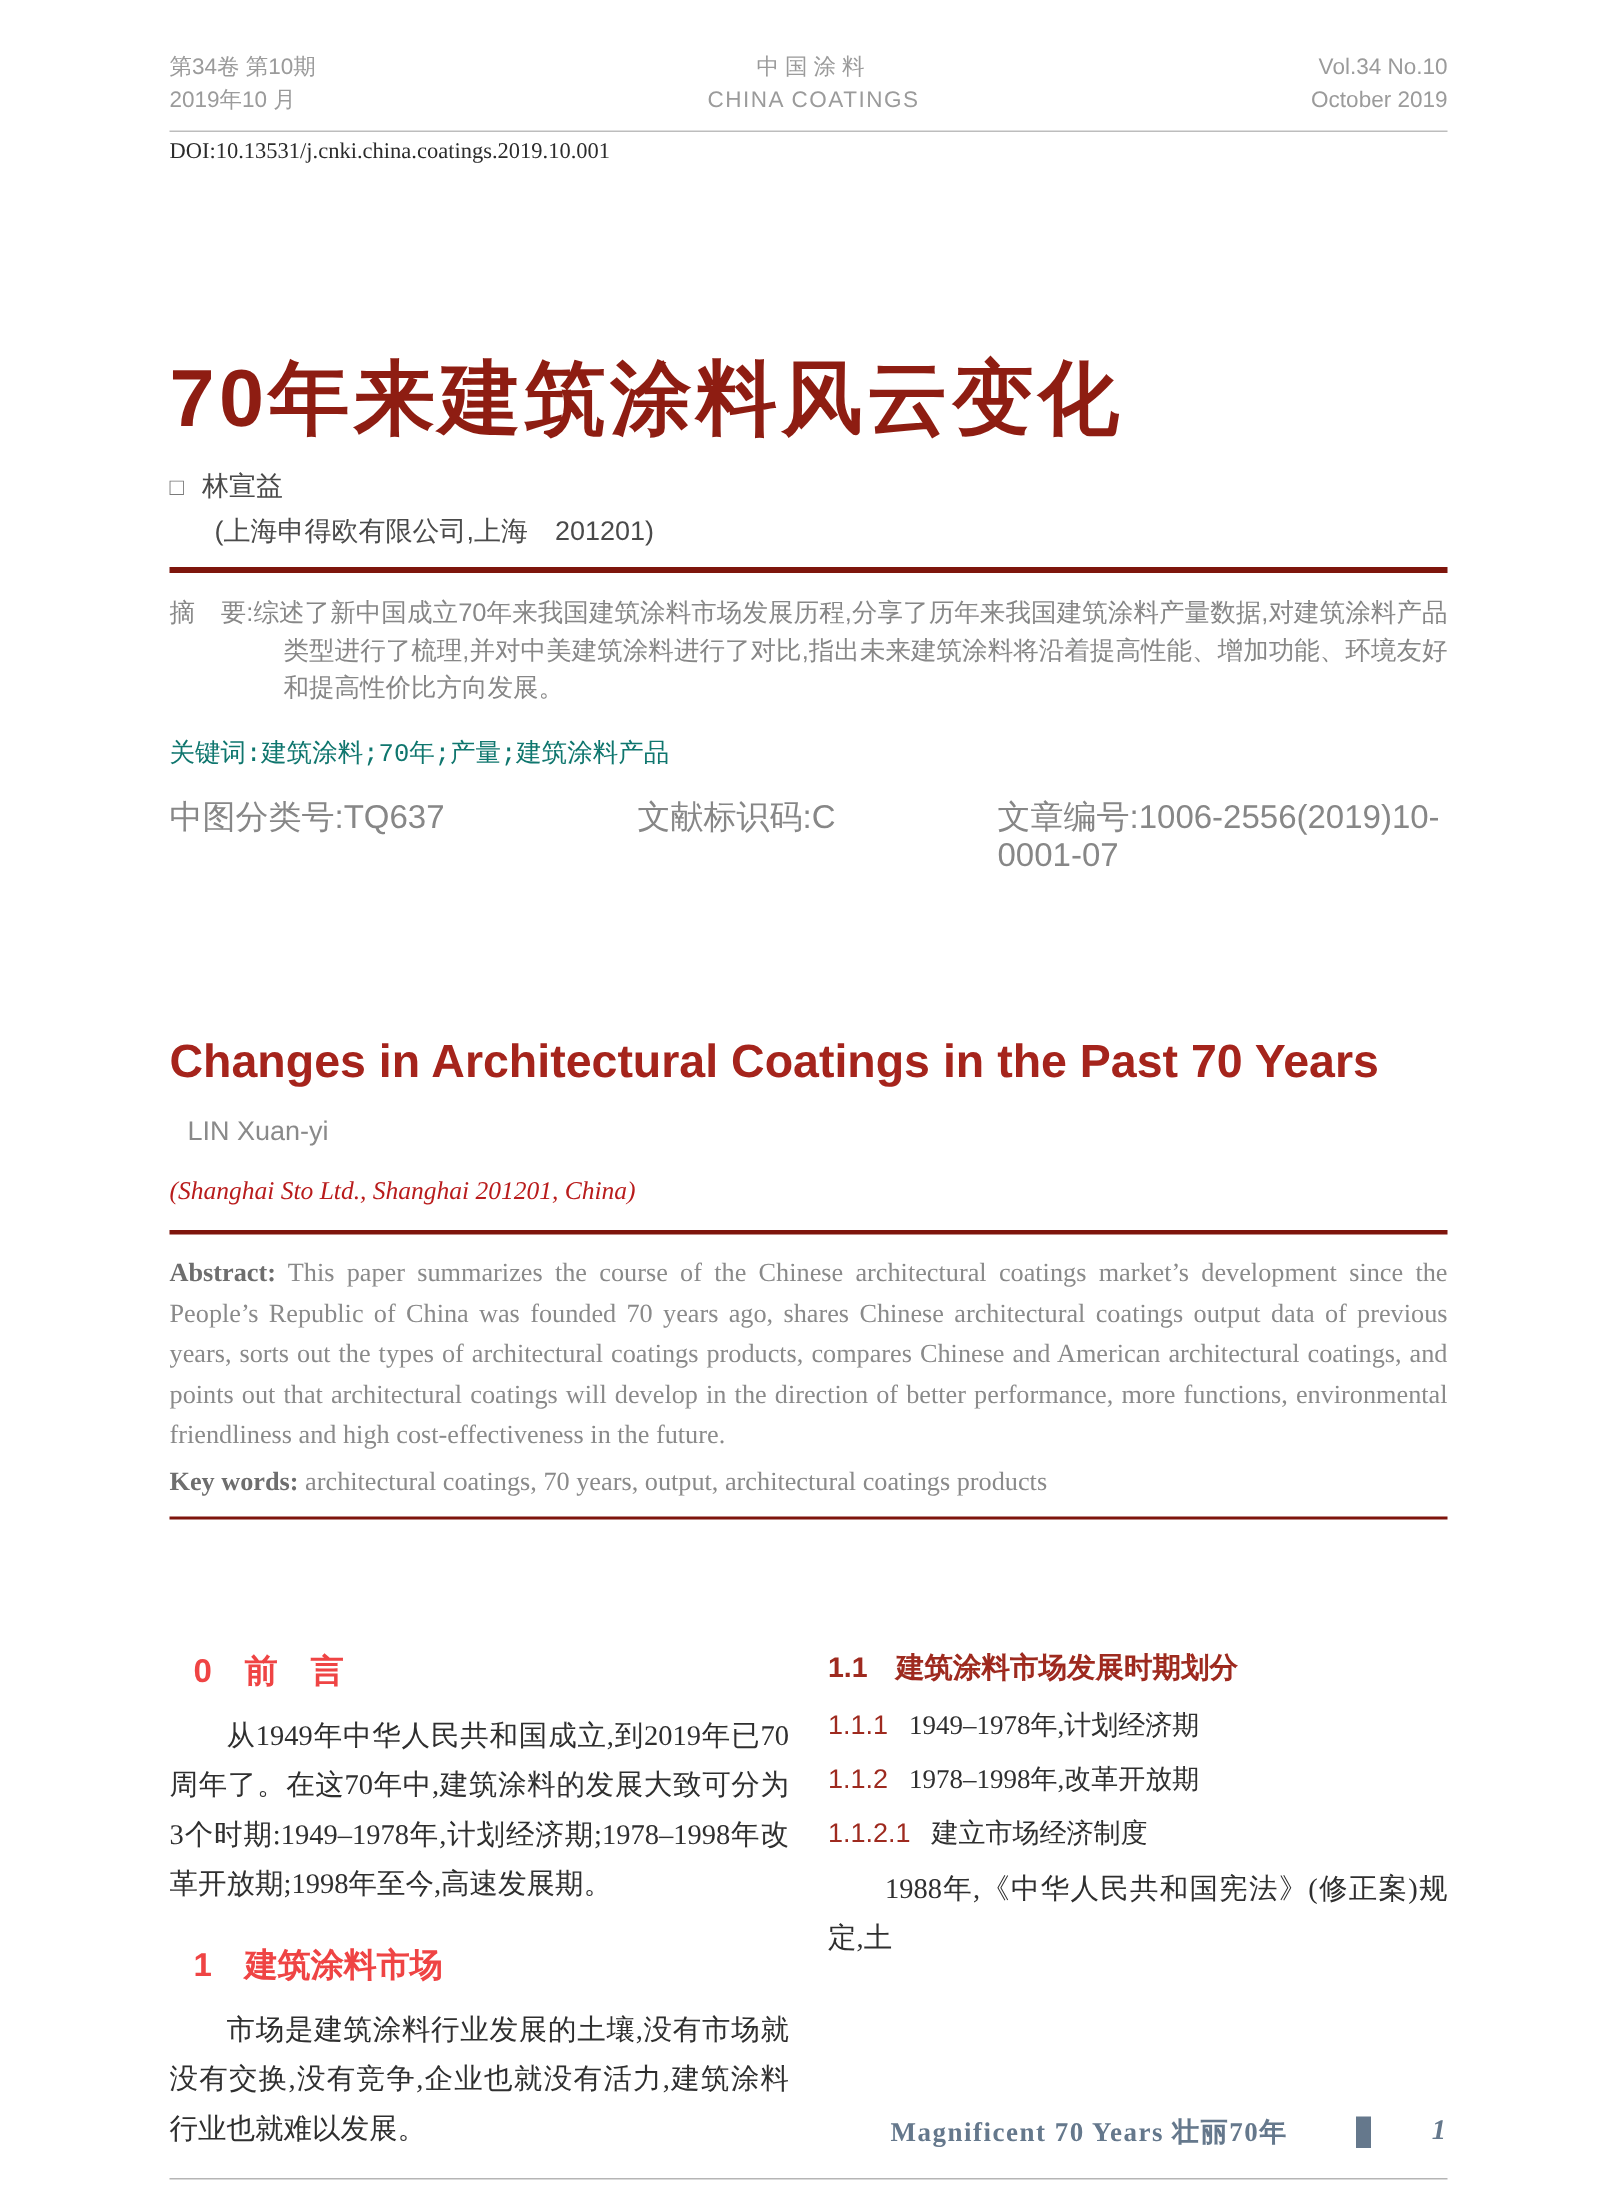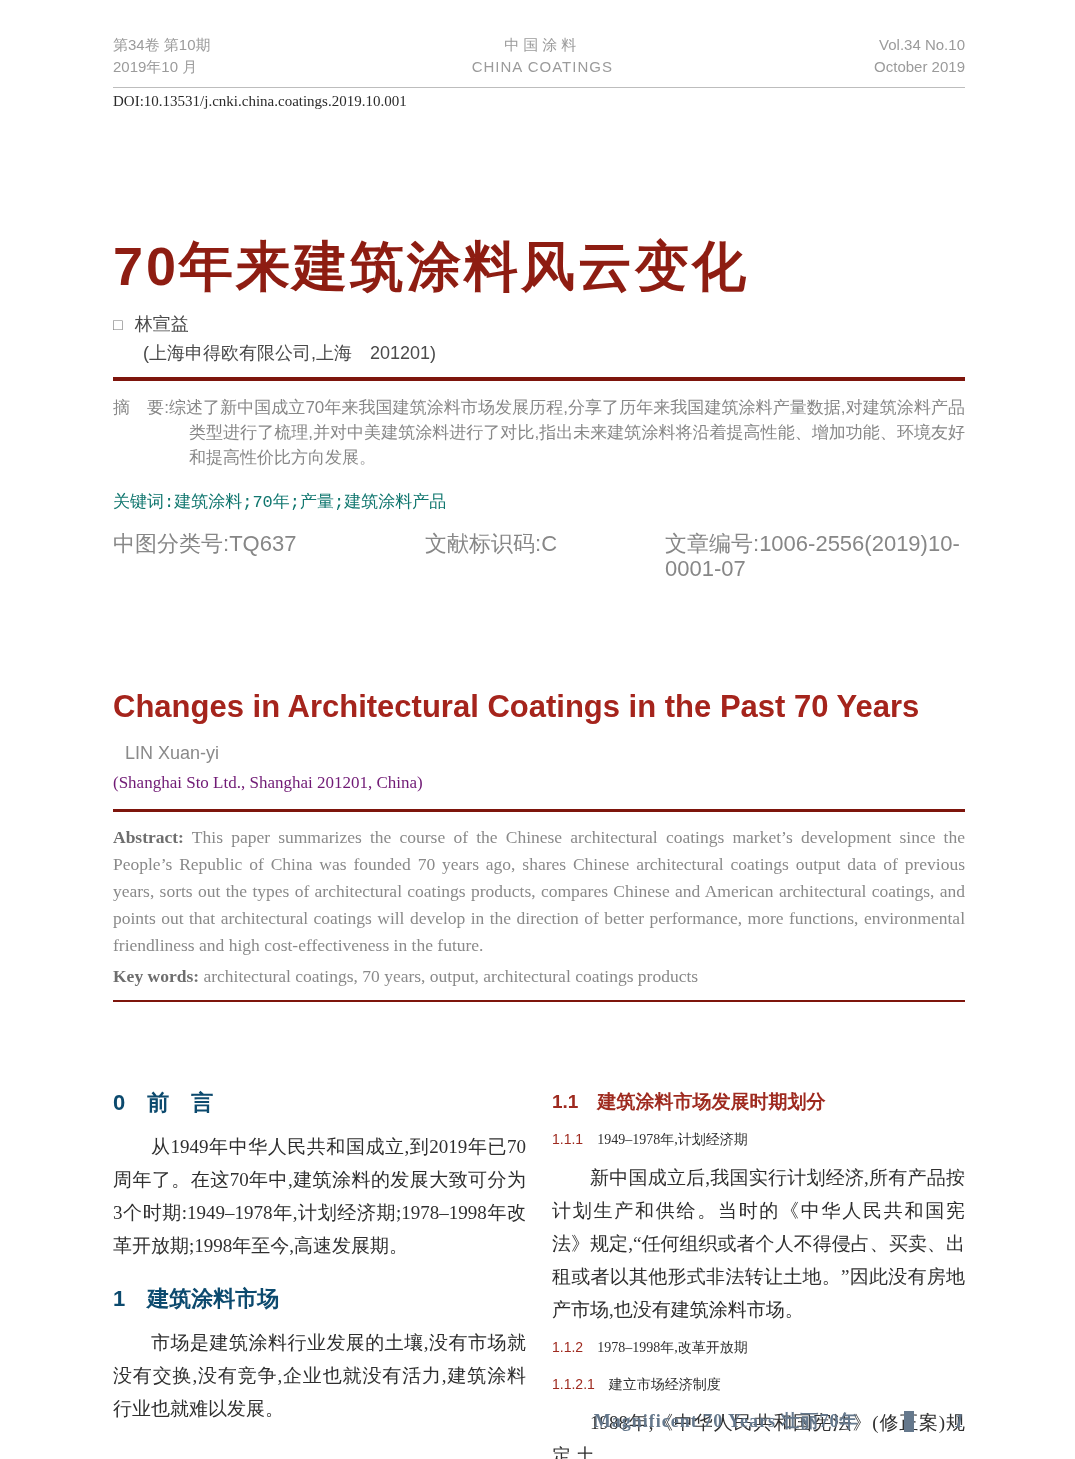--- a/index.html
+++ b/index.html
@@ -40,36 +40,36 @@
     font-family:"Liberation Sans","DejaVu Sans",sans-serif;}
   .clc-row .c1{width:312px;}
   .clc-row .c2{width:240px;}
   .clc-row .c3{flex:1;}
 
   
   .title-en{margin-top:108px;font-family:"Liberation Sans","DejaVu Sans",sans-serif;
     font-size:31px;font-weight:bold;color:#a5241c;line-height:36px;}
   .author-en{margin-top:16px;font-size:18px;color:#8a8a8a;line-height:24px;
     font-family:"Liberation Sans","DejaVu Sans",sans-serif;margin-left:12px;}
-  .affil-en{margin-top:6px;font-size:17px;color:#701a75;line-height:24px;}
+  .affil-en{margin-top:16px;font-size:17px;color:#b91c1c;font-style:italic;line-height:24px;}
   .rule-red-med{height:3px;background:#7e150c;margin-top:14px;}
   .abs-en{margin-top:12px;color:#8a8a8a;font-size:17.5px;line-height:27px;text-align:justify;}
   .abs-en .lbl, .kw-en .lbl{font-weight:bold;color:#6e6e6e;}
   .kw-en{margin-top:4px;color:#8a8a8a;font-size:17.5px;line-height:27px;}
   .rule-red-thin{height:2px;background:#7e150c;margin-top:10px;}
 
   
   .columns{display:flex;gap:26px;margin-top:86px;}
   .col{flex:1;min-width:0;}
   .h1-cn{font-family:"Liberation Sans","DejaVu Sans",sans-serif;font-weight:bold;
-    font-size:22px;color:#0c4a6e;margin:0 0 12px 0;line-height:30px;}
+    font-size:22px;color:#ef4444;margin:0 0 12px 16px;line-height:30px;}
   .h1-cn.second{margin-top:22px;}
   .h2-cn{font-family:"Liberation Sans","DejaVu Sans",sans-serif;font-weight:bold;
     font-size:19px;color:#9e2a1f;margin:0 0 8px 0;line-height:28px;}
-  .h3-cn{font-size:14px;margin:6px 0;line-height:30px;color:#2f2f2f;}
+  .h3-cn{font-size:18px;margin:6px 0;line-height:30px;color:#2f2f2f;}
   .h3-cn .num{color:#9e2a1f;font-family:"Liberation Sans","DejaVu Sans",sans-serif;margin-right:14px;}
   .body-p{font-size:19px;line-height:33px;text-align:justify;text-indent:2em;margin:0;color:#2f2f2f;}
 
   
   .footnote{margin-top:16px;border-top:1px solid #b5b5b5;padding-top:8px;
     font-family:"Liberation Sans","DejaVu Sans",sans-serif;
     color:#8a8a8a;font-size:16px;line-height:25px;}
 
   
   .footer{position:absolute;right:110px;bottom:26px;display:flex;align-items:center;
@@ -136,21 +136,20 @@
         <div class="h1-cn">0　前　言</div>
         <p class="body-p">从1949年中华人民共和国成立,到2019年已70周年了。在这70年中,建筑涂料的发展大致可分为3个时期:1949–1978年,计划经济期;1978–1998年改革开放期;1998年至今,高速发展期。</p>
         <div class="h1-cn second">1　建筑涂料市场</div>
         <p class="body-p">市场是建筑涂料行业发展的土壤,没有市场就没有交换,没有竞争,企业也就没有活力,建筑涂料行业也就难以发展。</p>
       </div>
       <div class="col">
         <div class="h2-cn">1.1　建筑涂料市场发展时期划分</div>
         <div class="h3-cn">
           <span class="num">1.1.1</span><span>1949–1978年,计划经济期</span>
         </div>
-        <p class="body-p">新中国成立后,我国实行计划经济,所有产品按计划生产和供给。当时的《中华人民共和国宪法》规定,“任何组织或者个人不得侵占、买卖、出租或者以其他形式非法转让土地。”因此没有房地产市场,也没有建筑涂料市场。</p>
         <div class="h3-cn">
           <span class="num">1.1.2</span><span>1978–1998年,改革开放期</span>
         </div>
         <div class="h3-cn">
           <span class="num">1.1.2.1</span><span>建立市场经济制度</span>
         </div>
         <p class="body-p">1988年,《中华人民共和国宪法》(修正案)规定,土</p>
       </div>
     </div>
 

